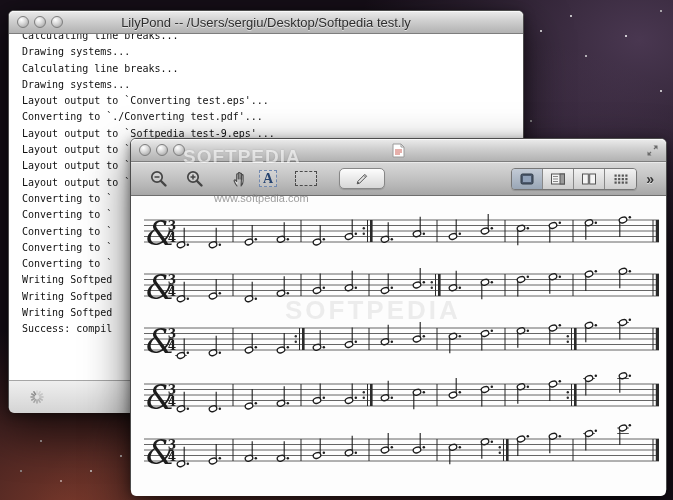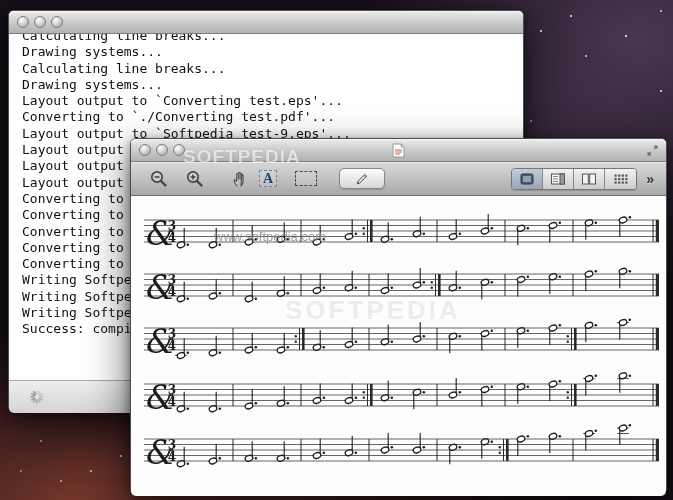--- a/index.html
+++ b/index.html
@@ -20,58 +20,59 @@
       60px 480px rgba(255,255,255,.6),20px 470px #999,480px 485px #ccc,505px 15px #ddd;}
   .window{position:absolute;border-radius:6px;box-shadow:0 18px 45px rgba(0,0,0,.6),0 3px 12px rgba(0,0,0,.45);border:1px solid #4c4c4c;background:#fff;box-sizing:border-box;}
   .titlebar{height:22px;background:linear-gradient(#ececec,#cfcfcf 45%,#b2b2b2);border-bottom:1px solid #7d7d7d;border-radius:5px 5px 0 0;position:relative;display:flex;align-items:center;justify-content:center;box-shadow:inset 0 1px 0 rgba(255,255,255,.7);}
   .traffic{position:absolute;left:8px;top:5px;display:flex;}
   .tl{width:12px;height:12px;border-radius:50%;border:1px solid #7e7e7e;box-sizing:border-box;margin-right:5px;background:radial-gradient(circle at 35% 28%, #ffffff, #d6d6d6 45%, #989898);}
   .wtitle{font-size:13px;color:#2e2e2e;text-shadow:0 1px 0 rgba(255,255,255,.6);white-space:nowrap;}
   
   .terminal{left:8px;top:10px;width:516px;height:402px;z-index:1;}
   .term-body{height:346px;overflow:hidden;background:#fff;padding-left:13px;}
   .term-lines{margin-top:-6px;}
-  .term-line{font-family:"DejaVu Sans Mono",monospace;font-size:13px;line-height:16.3px;color:#101010;white-space:pre;}
+  .term-line{font-family:"DejaVu Sans Mono",monospace;font-size:10px;line-height:16.3px;color:#101010;white-space:pre;}
   .term-footer{height:32px;background:linear-gradient(#efefef,#d4d4d4);border-top:1px solid #a6a6a6;border-radius:0 0 5px 5px;display:flex;align-items:center;padding-left:20px;}
   
   .preview{left:130px;top:138px;width:537px;height:356px;z-index:2;}
   .title-wrap{display:flex;align-items:center;gap:5px;}
   .fsbtn{position:absolute;right:7px;top:5px;}
   .toolbar{height:33px;background:linear-gradient(#d9d9d9,#bdbdbd 60%,#a7a7a7);border-bottom:1px solid #6e6e6e;display:flex;align-items:center;padding:0 10px;box-shadow:inset 0 1px 0 rgba(255,255,255,.45);}
   .tool{background:none;border:none;padding:0;margin:0;display:flex;align-items:center;justify-content:center;}
   .abox{font-family:"Liberation Serif",serif;font-weight:bold;font-size:14px;line-height:15px;color:#26436f;border:1.5px dashed #7189b0;padding:0 3px;background:rgba(255,255,255,.15);}
   .selbox{display:inline-block;width:20px;height:13px;border:1.5px dashed #4a4a4a;background:rgba(255,255,255,.12);}
   .capsule{width:46px;height:21px;border-radius:5px;background:linear-gradient(#fdfdfd,#d7d7d7);border:1px solid #878787;display:flex;align-items:center;justify-content:center;box-shadow:0 1px 1px rgba(0,0,0,.15);}
   .seg{display:flex;border:1px solid #767676;border-radius:4px;overflow:hidden;margin-left:auto;box-shadow:0 1px 1px rgba(0,0,0,.15);}
   .segbtn{width:31px;height:20px;border:none;border-right:1px solid #888;background:linear-gradient(#f2f2f2,#cdcdcd);display:flex;align-items:center;justify-content:center;padding:0;}
   .segbtn:last-child{border-right:none;}
   .segbtn.selected{background:linear-gradient(#c3cbd6,#99a6b6);}
   .overflow{font-size:14px;font-weight:bold;color:#333;margin:0 2px 0 9px;text-shadow:0 1px 0 rgba(255,255,255,.5);}
   .content{position:relative;height:300px;background:#fdfdfd;overflow:hidden;border-radius:0 0 5px 5px;}
   
   .wm{position:absolute;z-index:3;pointer-events:none;white-space:nowrap;text-align:right;}
   .wm-brand{left:183px;top:146px;font-size:19px;font-weight:bold;letter-spacing:1px;color:#ffffff;opacity:.55;text-shadow:0 0 2px rgba(0,0,0,.25);}
-  .wm-url{left:214px;top:192px;font-size:13px;color:#8d8d8d;opacity:.85;margin-top:37px;}
+  .wm-url{left:214px;top:192px;font-size:11px;color:#8d8d8d;opacity:.85;}
   .wm-center{left:285px;top:295px;font-size:26px;font-weight:bold;letter-spacing:3px;color:#777;opacity:.12;}
   svg{display:block;}
   .ml8{margin-left:8px}.ml16{margin-left:16px}.ml26{margin-left:26px}.ml10{margin-left:10px}.ml18{margin-left:18px}.ml22{margin-left:22px}
 </style>
 </head>
 <body>
 
 <div class="desktop">
   <div class="stars"></div>
 
   <section class="window terminal">
     <header class="titlebar">
       <div class="traffic">
         <span class="tl"></span>
         <span class="tl"></span>
         <span class="tl"></span>
       </div>
+      <span class="wtitle">LilyPond -- /Users/sergiu/Desktop/Softpedia test.ly</span>
     </header>
     <div class="term-body">
       <div class="term-lines">
           <div class="term-line">Calculating line breaks...</div>
           <div class="term-line">Drawing systems...</div>
           <div class="term-line">Calculating line breaks...</div>
           <div class="term-line">Drawing systems...</div>
           <div class="term-line">Layout output to `Converting test.eps'...</div>
           <div class="term-line">Converting to `./Converting test.pdf'...</div>
           <div class="term-line">Layout output to `Softpedia test-9.eps'...</div>

